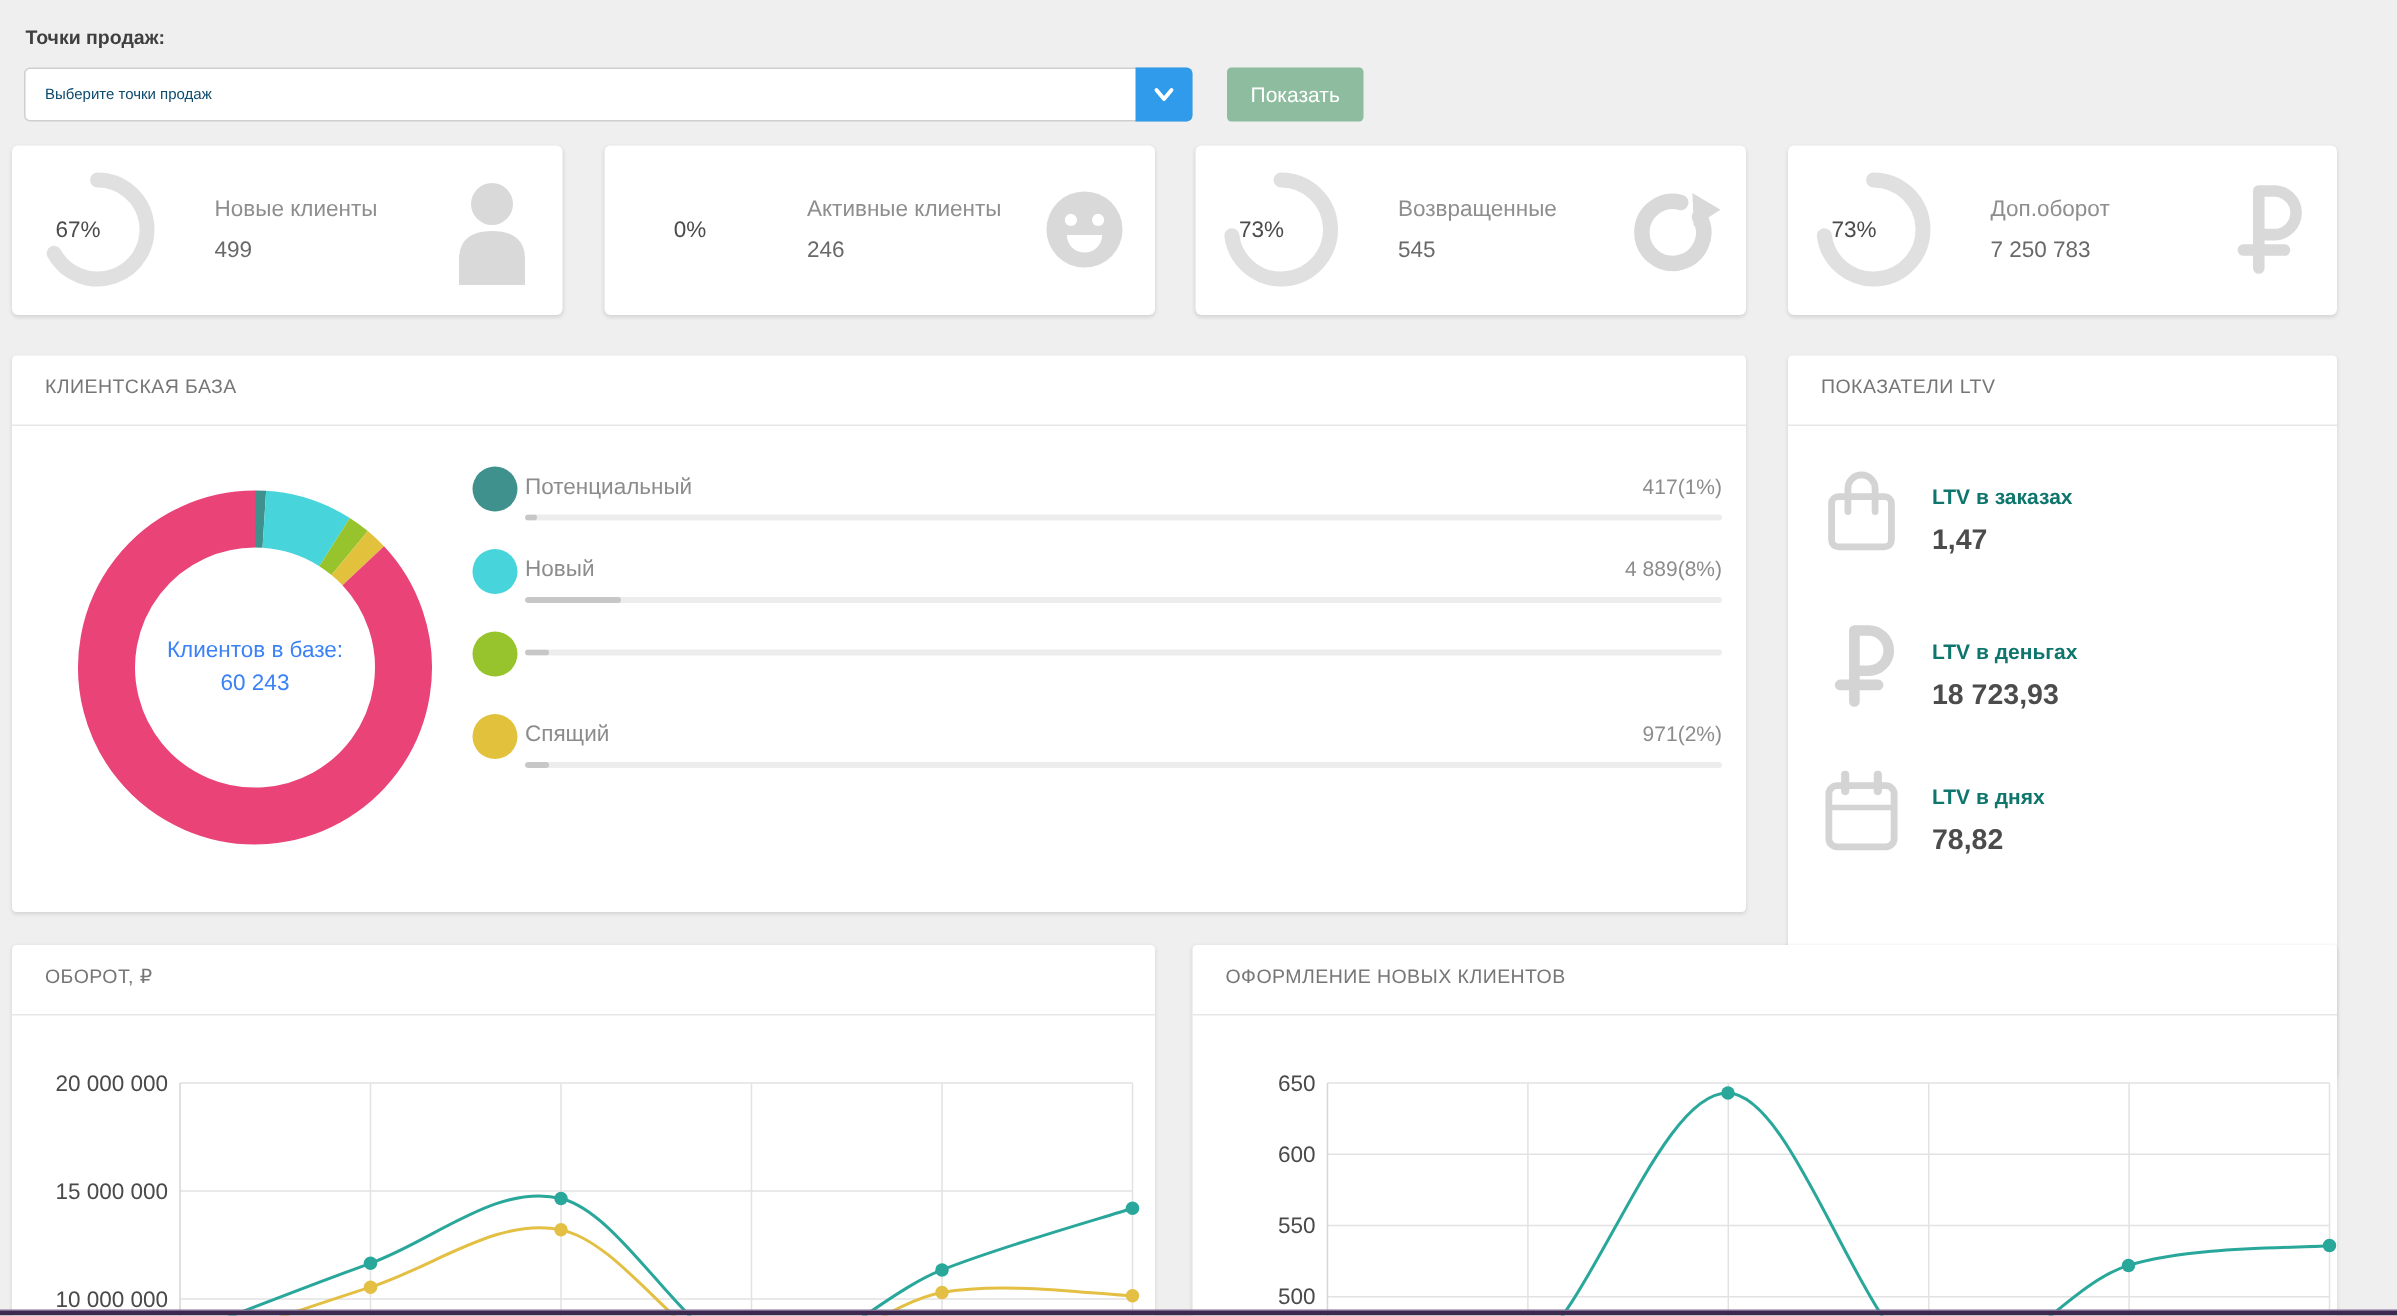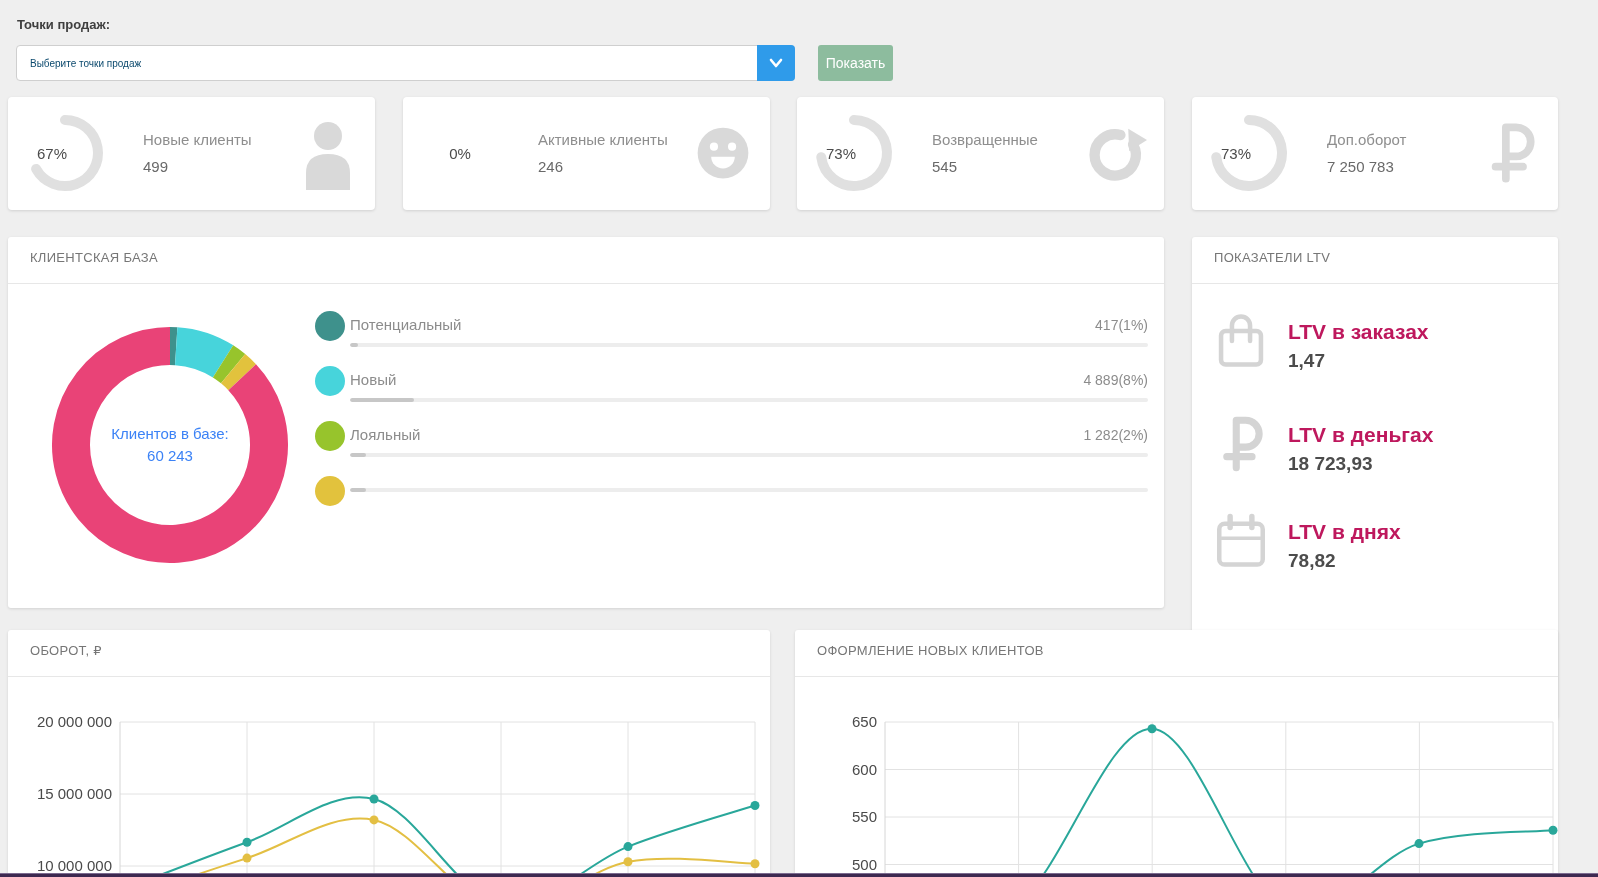--- a/index.html
+++ b/index.html
@@ -10,21 +10,21 @@
     -webkit-font-smoothing:antialiased;
   }
   
   .filter-label{position:absolute;left:17px;top:17px;font-size:13px;font-weight:bold;color:#3f3f3f;}
   .select{position:absolute;left:16px;top:45px;width:779px;height:36px;background:#fff;
     border:1px solid #cfcfcf;border-radius:4px;box-sizing:border-box;cursor:pointer;}
   .select-placeholder{position:absolute;left:13px;top:0;height:34px;display:flex;align-items:center;
     font-size:10px;color:#0c4a6e;}
   .select-toggle{position:absolute;right:-1px;top:-1px;width:38px;height:36px;background:var(--accent-blue,#2f9bea);
     border-radius:0 4px 4px 0;display:flex;align-items:center;justify-content:center;cursor:pointer;}
-  .show-btn{position:absolute;left:818px;top:45px;width:75px;height:36px;border:none;border-radius:3px;
+  .show-btn{position:absolute;left:818px;top:45px;width:91px;height:36px;border:none;border-radius:3px;
     background:var(--btn-green,#8dbc9e);color:#fff;font-size:14px;cursor:pointer;
     font-family:"Liberation Sans","DejaVu Sans",sans-serif;}
   
   .kpi-card{position:absolute;top:97px;height:113px;width:367px;background:#fff;border-radius:4px;
     box-shadow:0 1px 3px rgba(0,0,0,.13);}
   .kpi-card.c1{left:8px}.kpi-card.c2{left:403px}.kpi-card.c3{left:797px}.kpi-card.c4{left:1192px;width:366px}
   .gauge{position:absolute;left:14px;top:13px;width:86px;height:86px;}
   .gauge svg{position:absolute;inset:0;}
   .gauge-label{position:absolute;inset:0;display:flex;align-items:center;justify-content:center;
     font-size:15px;color:#4b4b4b;transform:translateX(-13px);}
@@ -55,21 +55,21 @@
   .legend-line{display:flex;justify-content:space-between;align-items:baseline;height:20px;}
   .legend-label{font-size:15px;color:#8c8c8c;}
   .legend-value{font-size:14px;color:#8c8c8c;}
   .legend-bar{margin-top:7px;height:4px;background:#ededed;border-radius:2px;position:relative;overflow:hidden;}
   .legend-bar-fill{position:absolute;left:0;top:0;bottom:0;background:#c7c7c7;border-radius:2px;}
   
   .ltv-row{position:absolute;left:20px;right:16px;height:86px;}
   .ltv-row.l0{top:72px}.ltv-row.l1{top:175px}.ltv-row.l2{top:272px}
   .ltv-icon{position:absolute;left:0;top:3px;width:58px;height:58px;display:flex;align-items:center;justify-content:center;}
   .ltv-text{position:absolute;left:76px;top:8px;}
-  .ltv-label{font-size:21px;font-weight:bold;color:#be185d;line-height:29px;white-space:nowrap;}
+  .ltv-label{font-size:14px;font-weight:bold;color:#0f766e;line-height:29px;white-space:nowrap;}
   .ltv-value{font-size:19px;font-weight:bold;color:#4c4c4c;line-height:29px;}
   
   .bottom-bar{position:absolute;left:0;top:873px;width:100%;height:4px;
     background:linear-gradient(#7c6b8f 0,#7c6b8f 1px,var(--bottom-bar,#3d2950) 1px);}
 </style>
 </head>
 <body>
 
 <div class="filter-label">Точки продаж:</div>
 <div class="select">
@@ -194,32 +194,32 @@
         <span class="legend-value">4 889(8%)</span>
       </div>
       <div class="legend-bar">
           <div class="legend-bar-fill" style="width: 8%;"></div>
         </div>
     </div>
   </div>
   <div class="legend-row r2">
     <span class="legend-dot" style="background: rgb(151, 196, 44);"></span>
     <div class="legend-main">
-      <div class="legend-line">
-        <span class="legend-label">Лояльный</span>
-        <span class="legend-value">1 282(2%)</span>
-      </div>
       <div class="legend-bar">
           <div class="legend-bar-fill" style="width: 2%;"></div>
         </div>
     </div>
   </div>
   <div class="legend-row r3">
     <span class="legend-dot" style="background: rgb(226, 194, 61);"></span>
     <div class="legend-main">
+      <div class="legend-line">
+        <span class="legend-label">Спящий</span>
+        <span class="legend-value">971(2%)</span>
+      </div>
       <div class="legend-bar">
           <div class="legend-bar-fill" style="width: 2%;"></div>
         </div>
     </div>
   </div>
 </div>
 
 <div class="panel ltv">
   <div class="panel-title">ПОКАЗАТЕЛИ LTV</div>
   <div class="panel-divider"></div>

